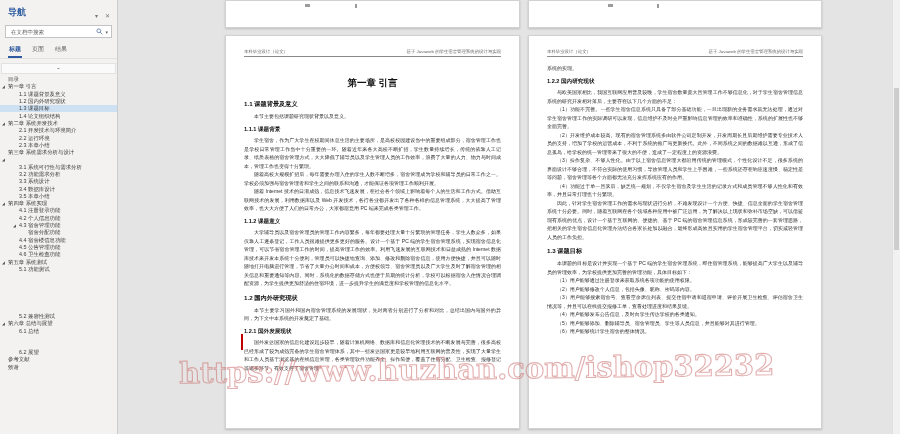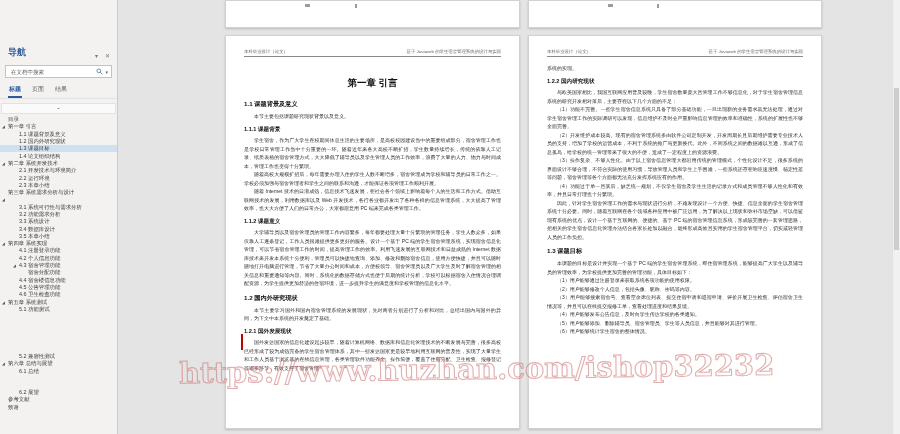--- a/index.html
+++ b/index.html
@@ -2,21 +2,21 @@
 <html><head>
 <meta charset="utf-8">
 <style>
   html,body{margin:0;padding:0;}
   .app{position:relative;width:900px;height:434px;background:#e4e4e4;overflow:hidden;
        font-family:"Liberation Sans","DejaVu Sans",sans-serif;-webkit-font-smoothing:antialiased;}
 
   
   .navpane{position:absolute;left:0;top:0;width:118px;height:434px;background:#f3f2f1;
            border-right:1px solid #cccccc;box-sizing:border-box;z-index:3;}
-  .nav-header{display:flex;align-items:flex-end;padding:6px 7px 2px 8px;margin-top:40px;}
+  .nav-header{display:flex;align-items:flex-end;padding:6px 7px 2px 8px;}
   .nav-title{flex:1;font-size:9px;font-weight:bold;color:#2e5b9f;}
   .nav-hicon{font-size:6px;color:#777;margin-left:7px;cursor:pointer;}
   .nav-search{margin:4px 5px 3px 5px;height:13px;background:#fff;border:1px solid #c3c3c3;
               display:flex;align-items:center;padding:0 3px;box-sizing:border-box;}
   .nav-search input{flex:1;border:0;outline:0;font-size:5.5px;color:#444;min-width:0;
                     font-family:"Liberation Sans","DejaVu Sans",sans-serif;background:transparent;}
   .nav-search input::placeholder{color:#595959;opacity:1;}
   .search-glyphs{display:flex;align-items:center;gap:2px;}
   .mag{width:7px;height:7px;}
   .search-dd{font-size:5px;color:#666;}

